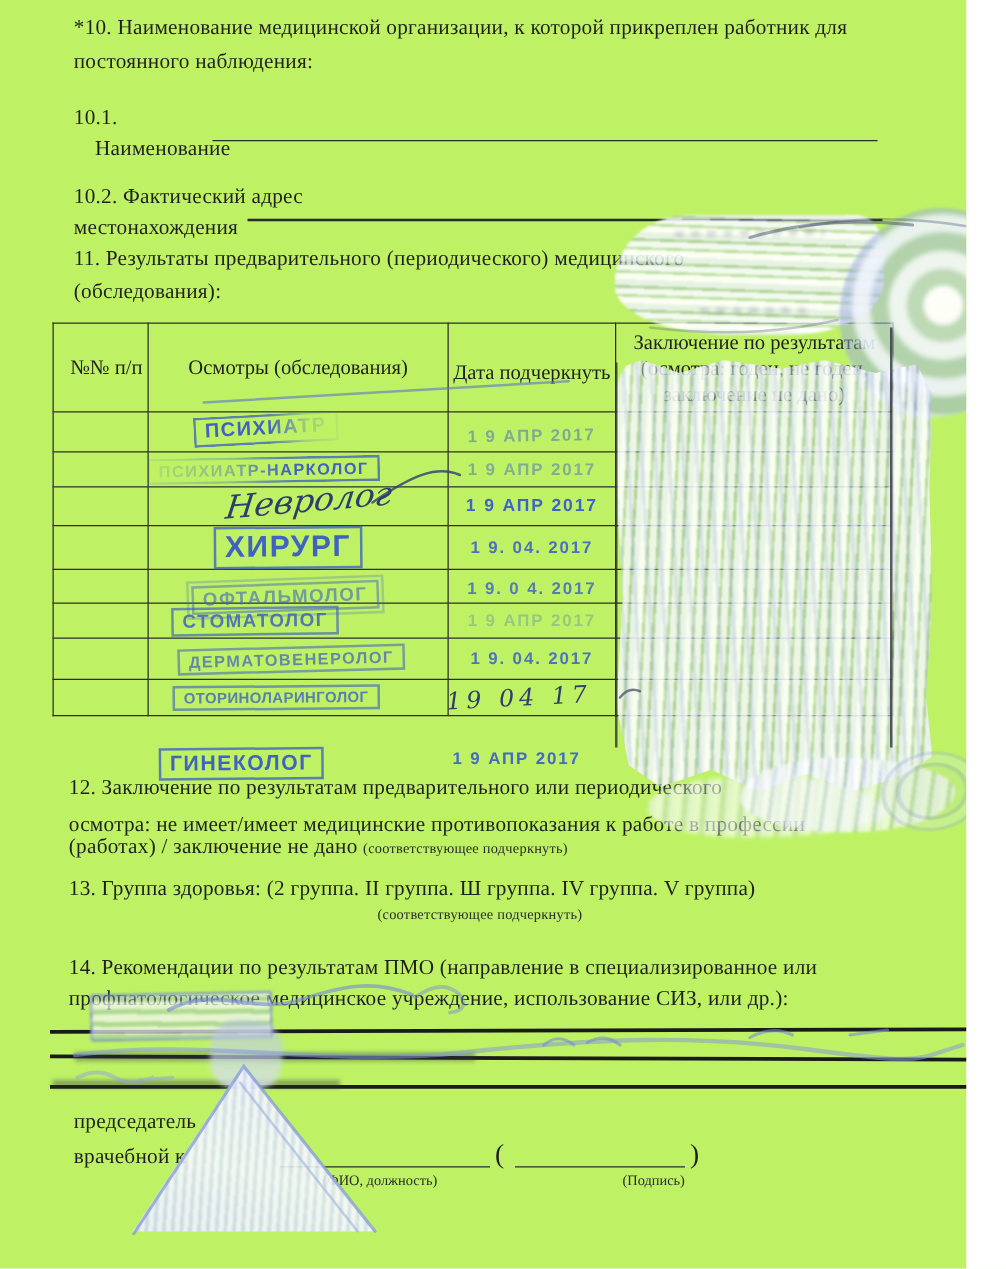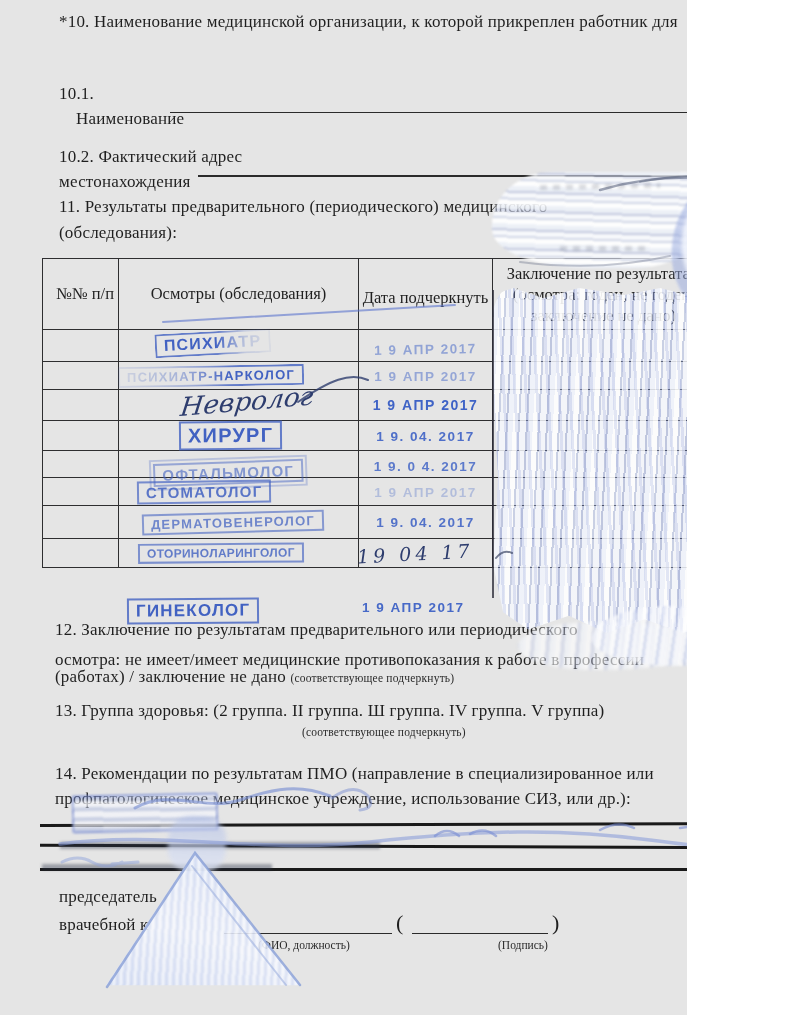--- a/index.html
+++ b/index.html
@@ -1,16 +1,16 @@
 <!DOCTYPE html>
 <html><head>
 <meta charset="utf-8">
 <style>
   html,body{margin:0;padding:0;background:#ffffff;}
-  #page{position:relative;width:687px;height:1015px;background:#e5e5e5;overflow:hidden;
+  #page{position:relative;width:773px;height:1015px;background:#bef264;overflow:hidden;
         font-family:"Liberation Serif",serif;color:#1f1f1f;}
   .abs{position:absolute;}
   .t{font-size:17px;letter-spacing:.2px;white-space:nowrap;z-index:1;}
   .small{font-size:11.5px;color:#2a2a2a;}
   .uline{border-bottom:1.5px solid #2b2b2b;height:1px;z-index:1;}
 
   
   table.med{border-collapse:collapse;table-layout:fixed;z-index:1;}
   table.med td{border:1.5px solid #2e2e30;padding:0 4px;overflow:visible;vertical-align:middle;text-align:center;}
   td.hd{font-size:16.5px;vertical-align:top;padding-top:7px;}
@@ -73,20 +73,21 @@
   .smear{z-index:3;filter:blur(1.6px);background:rgba(45,52,72,.4);}
   .tblline{z-index:6;background:rgba(45,45,58,.78);}
   svg.deco{position:absolute;left:0;top:0;z-index:6;pointer-events:none;}
 </style>
 </head>
 <body>
 
 <div id="page">
 
   <div class="abs t" style="left:59px;top:12px">*10. Наименование медицинской организации, к которой прикреплен работник для</div>
+  <div class="abs t" style="left:59px;top:39px">постоянного наблюдения:</div>
 
   <div class="abs t" style="left:59px;top:84px">10.1.</div>
   <div class="abs t" style="left:76px;top:109px">Наименование</div>
   <div class="abs uline" style="left:170px;top:111px;width:532px"></div>
 
   <div class="abs t" style="left:59px;top:147px">10.2. Фактический адрес</div>
   <div class="abs t" style="left:59px;top:172px">местонахождения</div>
   <div class="abs uline" style="left:198px;top:174px;width:508px;border-bottom-width:2px"></div>
 
   <div class="abs t" style="left:59px;top:197px">11. Результаты предварительного (периодического) медицинского</div>
@@ -123,21 +124,21 @@
       <td></td>
     </tr>
     <tr style="height:29px">
       <td></td>
       <td><span class="hand" style="font-size:26px;transform:skewX(-12deg) rotate(-5deg) translate(8px,-3px)">Невролог</span></td>
       <td><span class="date" style="opacity:1;font-size:14px">1 9  АПР 2017</span></td>
       <td></td>
     </tr>
     <tr style="height:29px">
       <td></td>
-      <td><span class="stamp" style="font-size:20px;transform:rotate(-.5deg) translate(-8px,0)">ХИРУРГ</span></td>
+      <td><span class="stamp" style="font-size:24px;transform:rotate(-.5deg) translate(-8px,0)">ХИРУРГ</span></td>
       <td><span class="date" style="opacity:.9">1 9.  04.  2017</span></td>
       <td></td>
     </tr>
     <tr style="height:27px">
       <td></td>
       <td><span class="stamp" style="font-size:15px;opacity:.6;outline:2px solid rgba(66,98,194,.45);outline-offset:2px;transform:rotate(-2deg) translate(-11px,8px)">ОФТАЛЬМОЛОГ</span></td>
       <td><span class="date" style="opacity:.82;transform:translateY(2px)">1 9.  0 4.  2017</span></td>
       <td></td>
     </tr>
     <tr style="height:28px">

